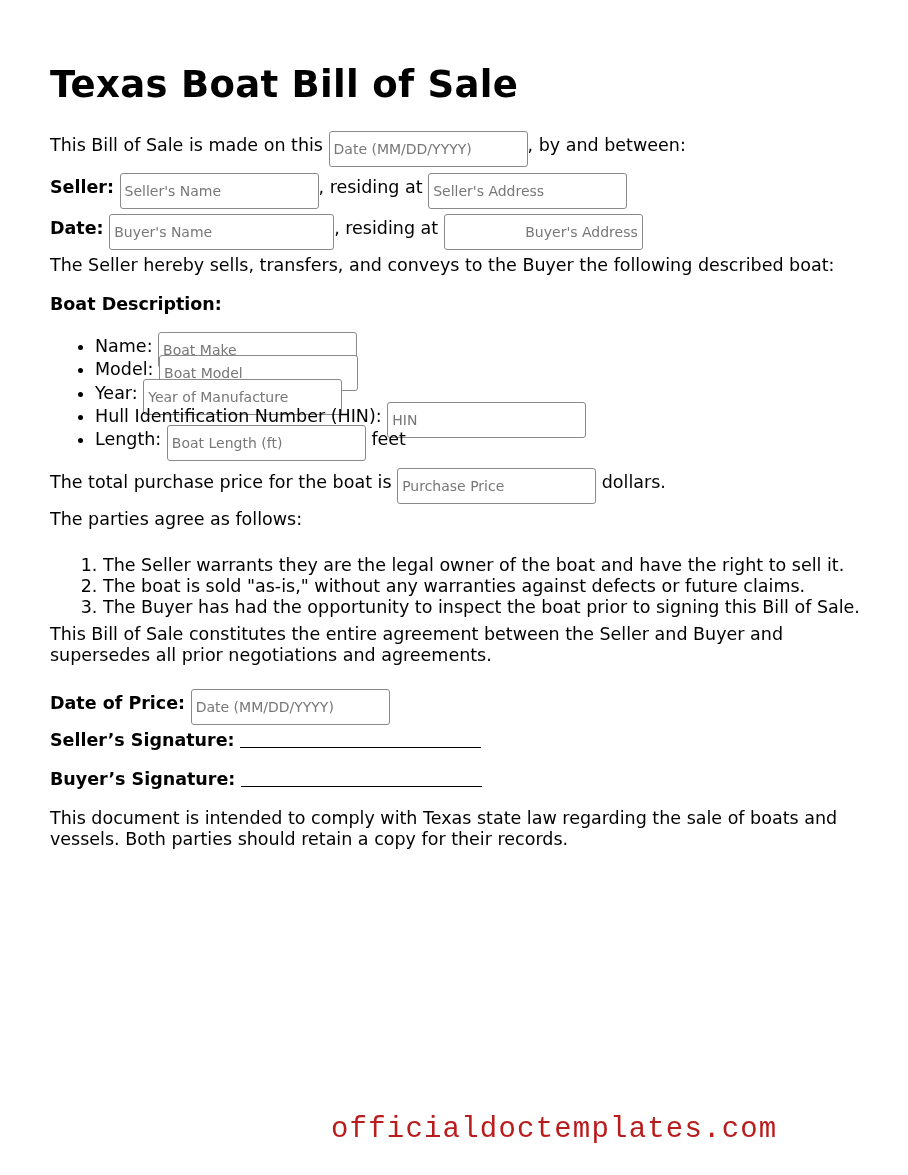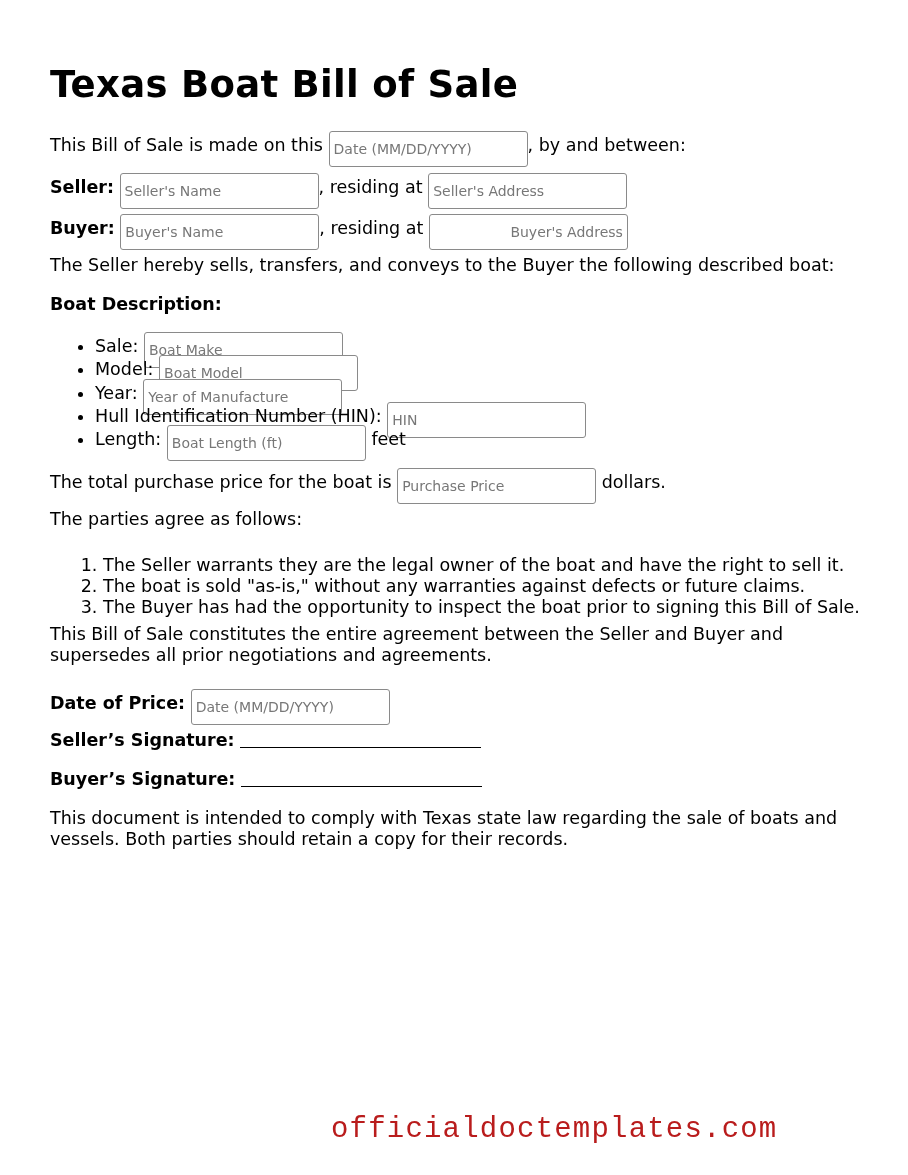--- a/index.html
+++ b/index.html
@@ -118,32 +118,32 @@
     <input class="field" style="width: 199px;" type="text" placeholder="Date (MM/DD/YYYY)"><span>, by and between:</span>
   </div>
 
   <div class="line" style="top:173px;">
     <span class="bold">Seller:</span>
     <input class="field" style="width: 199px;" type="text" placeholder="Seller's Name"><span>, residing at</span>
     <input class="field" style="width: 199px;" type="text" placeholder="Seller's Address">
   </div>
 
   <div class="line" style="top:214px;">
-    <span class="bold">Buyer:</span>
-    <input class="field" style="width: 199px;" type="text" placeholder="Buyer's Name"><span>, residing at</span>
+    <span class="bold">Date:</span>
+    <input class="field" style="width: 225px;" type="text" placeholder="Buyer's Name"><span>, residing at</span>
     <input class="field" style="width: 199px; text-align: right;" type="text" placeholder="Buyer's Address">
   </div>
 
   <div class="line" style="top:255px;">The Seller hereby sells, transfers, and conveys to the Buyer the following described boat:</div>
 
   <div class="line bold" style="top:294px;">Boat Description:</div>
 
   <ul class="desc">
     <li>
-      <span>Sale:</span>
+      <span>Name:</span>
       <input class="field" style="width: 199px;" type="text" placeholder="Boat Make">
     </li>
     <li>
       <span>Model:</span>
       <input class="field" style="width: 199px;" type="text" placeholder="Boat Model">
     </li>
     <li>
       <span>Year:</span>
       <input class="field" style="width: 199px;" type="text" placeholder="Year of Manufacture">
     </li>

